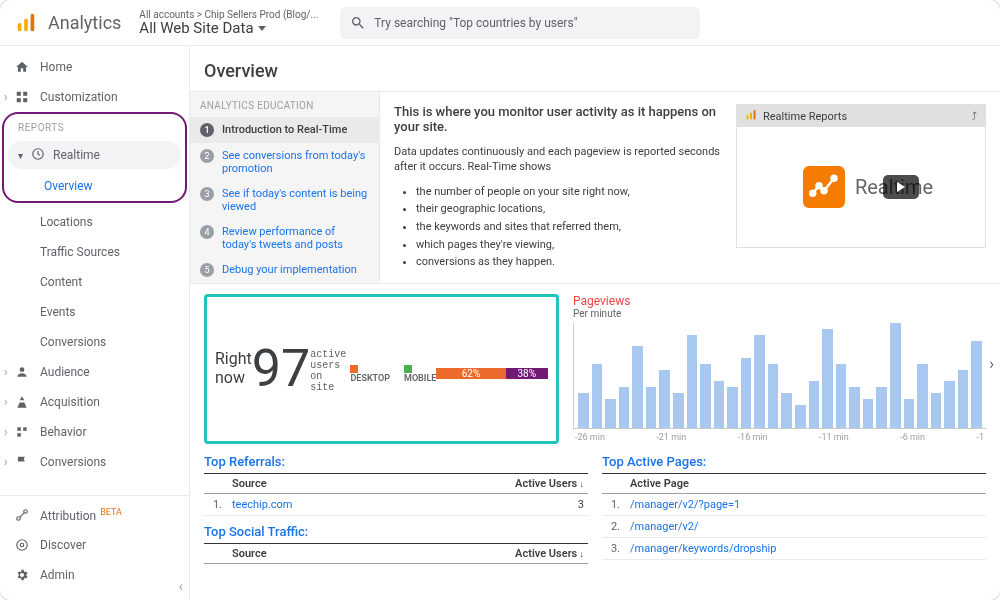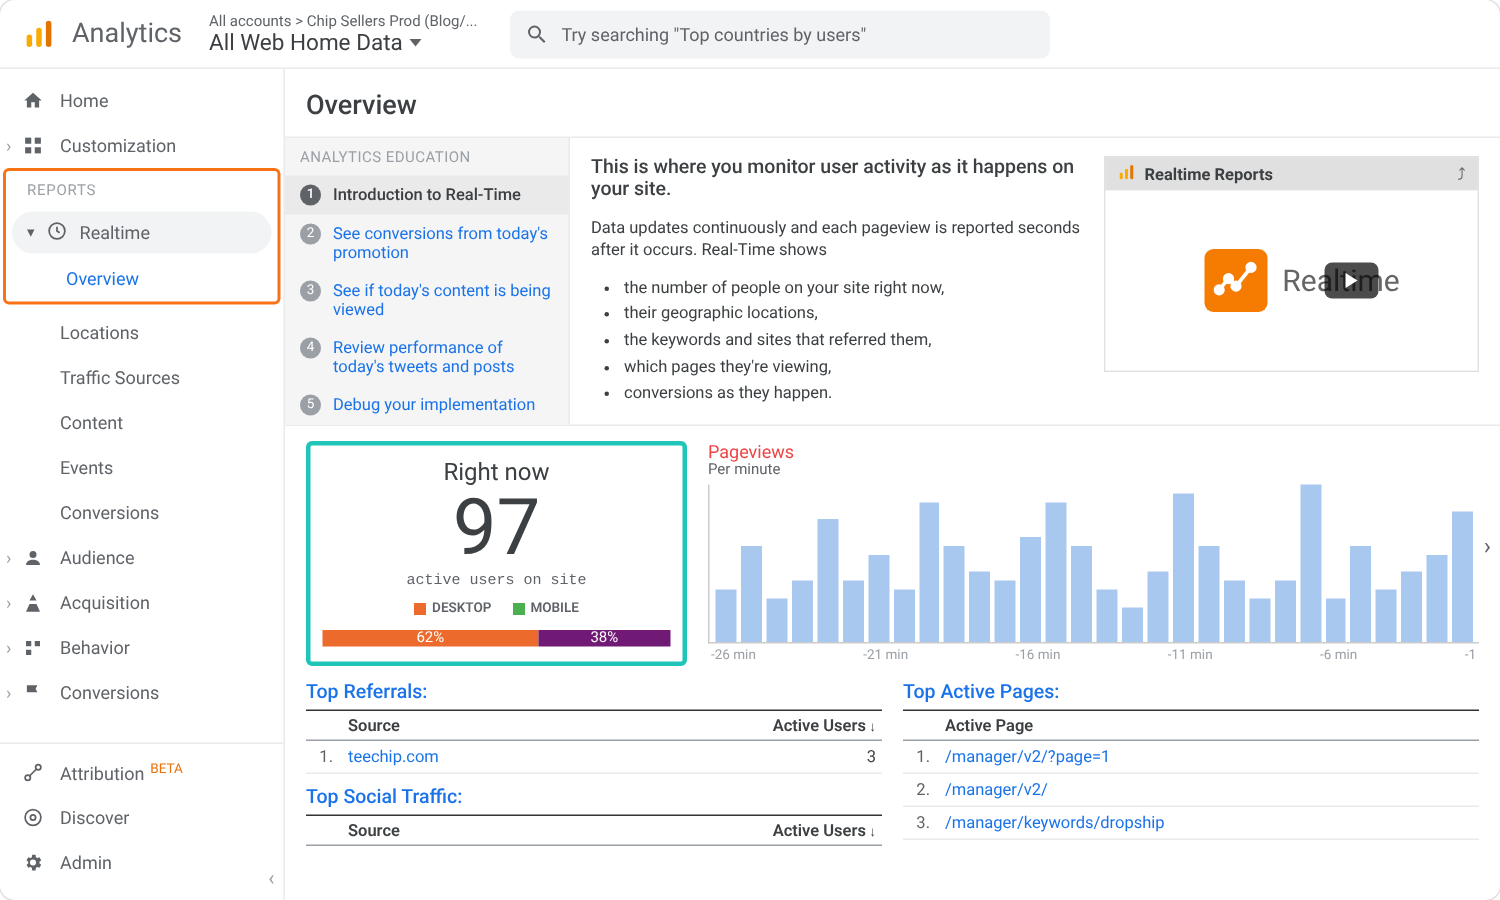--- a/index.html
+++ b/index.html
@@ -24,21 +24,21 @@
 
   
   .sidebar { width: 190px; border-right: 1px solid #e8eaed; display: flex; flex-direction: column; font-size: 12px; color: #5f6368; position: relative; }
   .nav-top { padding-top: 6px; flex: 1; overflow: hidden; }
   .nav-item { display: flex; align-items: center; gap: 10px; height: 30px; padding: 0 14px; cursor: pointer; }
   .nav-item .ic { width: 16px; height: 16px; display: flex; align-items: center; justify-content: center; fill: #5f6368; color: #5f6368; }
   .nav-item.indent { padding-left: 40px; font-size: 12px; }
   .nav-item.expandable::before { content: "›"; position: absolute; left: 4px; color: #9aa0a6; font-size: 12px; }
   .nav-item { position: relative; }
   .section-label { font-size: 10px; color: #9aa0a6; letter-spacing: 0.5px; padding: 8px 14px 4px; }
-  .realtime-group { border: 2px solid #f97316; border-radius: 4px; margin: 0 2px 4px 2px; }
+  .realtime-group { border: 2px solid #701a75; border-radius: 16px; margin: 0 2px 4px 2px; }
   .realtime-head { display: flex; align-items: center; gap: 8px; height: 28px; padding: 0 10px; background: #f1f3f4; border-radius: 14px; margin: 4px 4px 2px 4px; }
   .realtime-sub.active { color: #1a73e8; }
   .beta { font-size: 9px; color: #e8710a; margin-left: 4px; vertical-align: super; }
   .nav-bottom { border-top: 1px solid #e8eaed; padding: 4px 0 10px; }
   .collapse { position: absolute; bottom: 6px; right: 6px; color: #9aa0a6; font-size: 14px; }
 
   
   .main { flex: 1; overflow: hidden; display: flex; flex-direction: column; }
   .page-title { font-size: 18px; font-weight: 500; color: #3c4043; padding: 14px 14px 10px; }
 
@@ -56,21 +56,21 @@
   .edu-text ul { padding-left: 22px; font-size: 11px; line-height: 1.6; }
   .vid { width: 250px; height: 144px; background: #f1f1f1; border: 1px solid #e0e0e0; display: flex; flex-direction: column; }
   .vid-top { height: 22px; background: #e0e0e0; display: flex; align-items: center; padding: 0 8px; gap: 6px; font-size: 11px; color: #3c4043; justify-content: space-between; }
   .vid-body { flex: 1; display: flex; align-items: center; justify-content: center; background: #fff; gap: 10px; }
   .vid-body .bigicon { width: 42px; height: 42px; background: #f57c00; border-radius: 6px; display: flex; align-items: center; justify-content: center; }
   .vid-body .word { font-size: 20px; color: #666; }
   .play { width: 36px; height: 24px; background: rgba(0,0,0,0.7); border-radius: 5px; display: flex; align-items: center; justify-content: center; margin-left: -60px; position: relative; z-index: 2; }
   .play::after { content: ""; border-left: 8px solid #fff; border-top: 5px solid transparent; border-bottom: 5px solid transparent; }
 
   .dash { display: flex; padding: 10px 14px 0; gap: 14px; }
-  .rn-card { width: 254px; height: 150px; border: 3px solid #20c5ba; border-radius: 4px; padding: 8px; display: flex; flex-direction: column; align-items: center; }
+  .rn-card { width: 355px; height: 150px; border: 3px solid #20c5ba; border-radius: 4px; padding: 8px; display: flex; flex-direction: row; align-items: center; }
   .rn-title { font-size: 16px; color: #3c4043; margin-bottom: 2px; }
   .rn-count { font-size: 52px; font-weight: 400; color: #3c4043; line-height: 1; }
   .rn-sub { font-size: 10px; color: #5f6368; margin-top: 4px; font-family: Liberation Mono, monospace; }
   .legend { display: flex; gap: 14px; margin-top: 8px; font-size: 9px; font-weight: 600; color: #5f6368; }
   .legend span::before { content: ""; display: inline-block; width: 8px; height: 8px; margin-right: 4px; vertical-align: middle; }
   .legend .desk::before { background: #ec6a2c; }
   .legend .mob::before { background: #4caf50; }
   .split-bar { width: 100%; height: 16px; display: flex; margin-top: 4px; font-size: 10px; color: #fff; align-items: flex-end; }
   .split-bar .a { background: #ec6a2c; display: flex; align-items: center; justify-content: center; }
   .split-bar .b { background: #701a75; display: flex; align-items: center; justify-content: center; }
@@ -106,21 +106,21 @@
       <svg viewBox="0 0 24 24">
           <rect x="3" y="12" width="4" height="9" rx="2" fill="#f9ab00"></rect>
           <rect x="10" y="7" width="4" height="14" rx="2" fill="#f9ab00"></rect>
           <rect x="17" y="2" width="4" height="19" rx="2" fill="#e37400"></rect>
         </svg>
     </div>
     <div class="brand">Analytics</div>
     <div class="crumb-box">
       <span class="crumb-top">All accounts &gt; Chip Sellers Prod (Blog/...</span>
       <span class="crumb-main">
-        <span>All Web Home Data</span>
+        <span>All Web Site Data</span>
         <span class="caret-down"></span>
       </span>
     </div>
     <div class="searchbar">
       <svg viewBox="0 0 24 24">
           <path d="M15.5 14h-.79l-.28-.27A6.471 6.471 0 0016 9.5 6.5 6.5 0 109.5 16c1.61 0 3.09-.59 4.23-1.57l.27.28v.79l5 4.99L20.49 19l-4.99-5zm-6 0C7.01 14 5 11.99 5 9.5S7.01 5 9.5 5 14 7.01 14 9.5 11.99 14 9.5 14z"></path>
         </svg>
       <span>Try searching "Top countries by users"</span>
     </div>
   </div>
@@ -283,21 +283,21 @@
             <ul>
               <li>the number of people on your site right now,</li>
               <li>their geographic locations,</li>
               <li>the keywords and sites that referred them,</li>
               <li>which pages they're viewing,</li>
               <li>conversions as they happen.</li>
             </ul>
           </div>
           <div class="vid">
             <div class="vid-top">
-              <span style="display:flex;align-items:center;gap:6px;font-weight:bold;">
+              <span style="display:flex;align-items:center;gap:6px;">
                 <span><svg width="12" height="12" viewBox="0 0 24 24">
                       <rect x="3" y="12" width="4" height="9" rx="2" fill="#f9ab00"></rect>
                       <rect x="10" y="7" width="4" height="14" rx="2" fill="#f9ab00"></rect>
                       <rect x="17" y="2" width="4" height="19" rx="2" fill="#e37400"></rect>
                     </svg></span>
                 <span>Realtime Reports</span>
               </span>
               <span style="color:#5f6368;">⤴</span>
             </div>
             <div class="vid-body">

